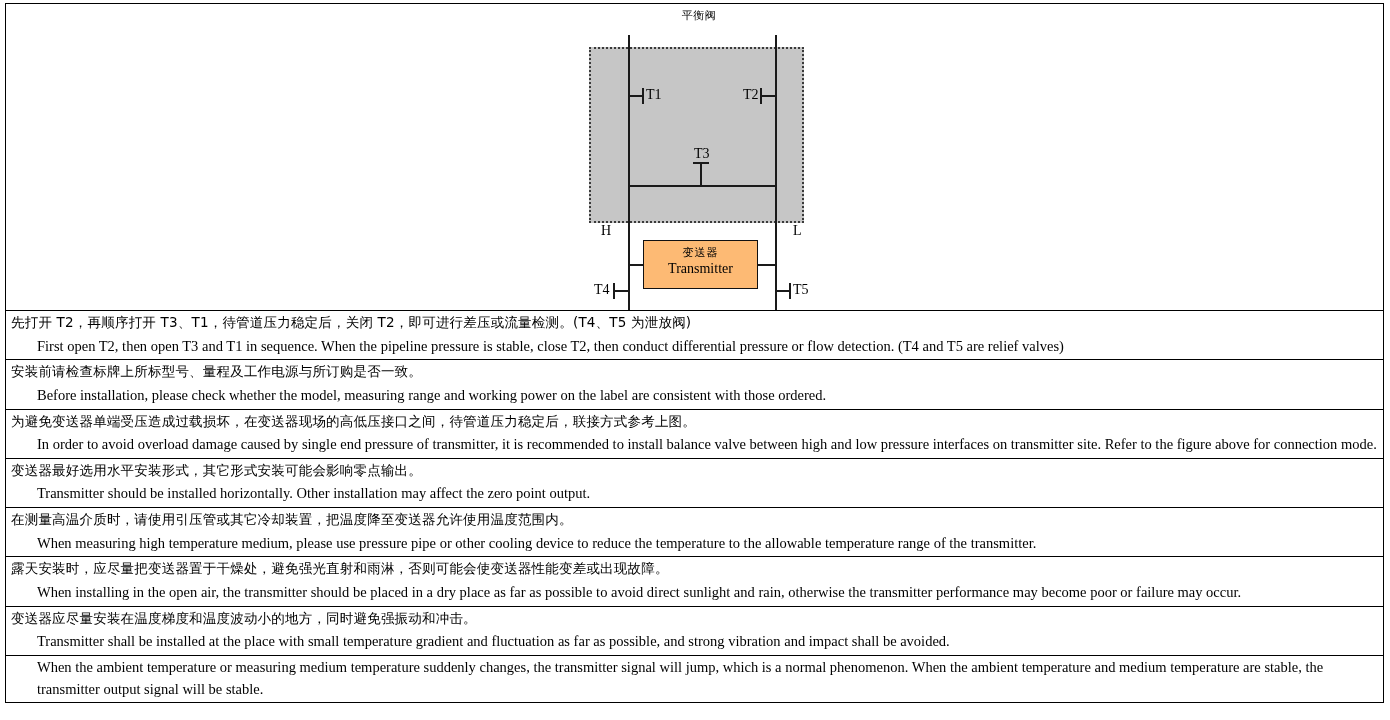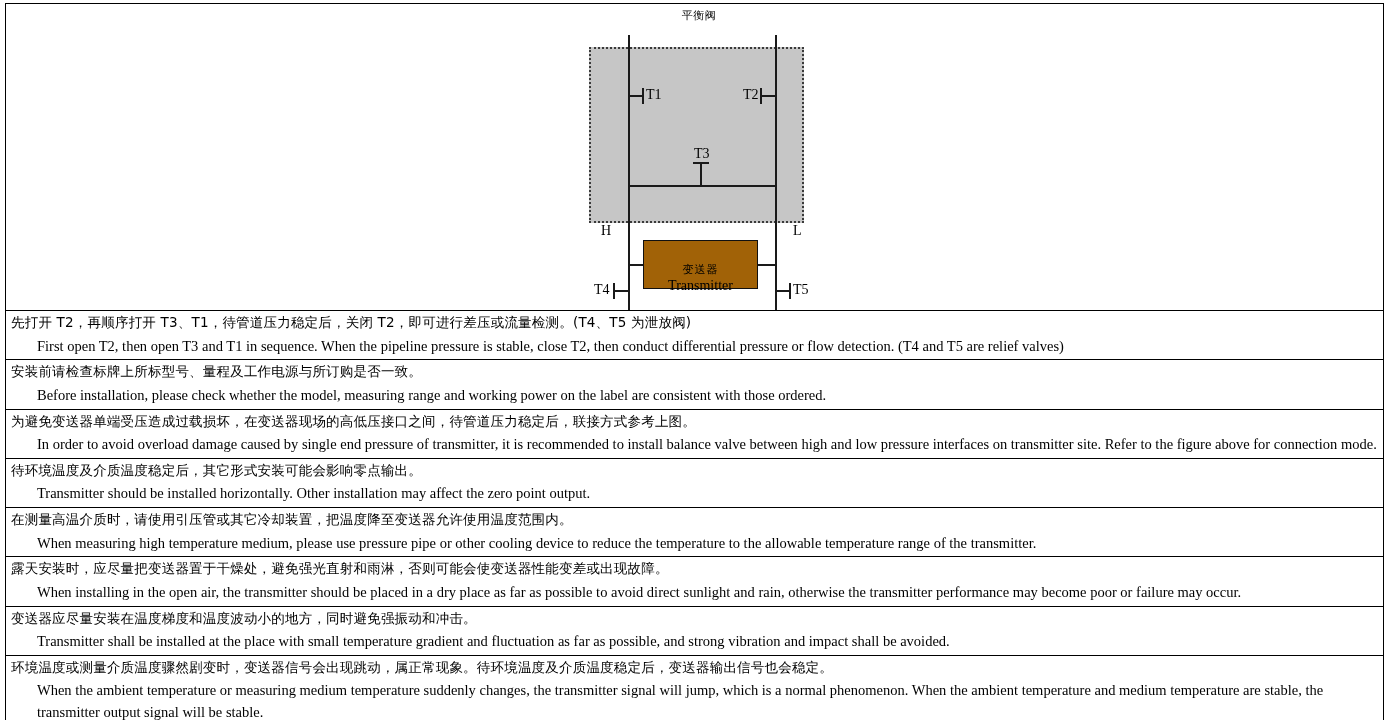--- a/index.html
+++ b/index.html
@@ -120,25 +120,25 @@
     font-size: 14px;
     line-height: 1;
   }
 
   .transmitter-box {
     position: absolute;
     left: 637px;
     top: 236px;
     width: 115px;
     height: 49px;
-    background: #a16207;
+    background: #fdba74;
     border: 1.5px solid #111;
     box-sizing: border-box;
     text-align: center;
-    padding-top: 22px;
+    padding-top: 5px;
   }
   .transmitter-box .cn {
     display: block;
     font-family: "DejaVu Sans", "Liberation Sans", sans-serif;
     font-size: 11px;
     letter-spacing: 1px;
     line-height: 1.25;
   }
   .transmitter-box .en {
     display: block;
@@ -235,34 +235,33 @@
     </div>
     <div class="note-row">
       <div class="note-cn">安装前请检查标牌上所标型号、量程及工作电源与所订购是否一致。</div>
       <div class="note-en">Before installation, please check whether the model, measuring range and working power on the label are consistent with those ordered.</div>
     </div>
     <div class="note-row">
       <div class="note-cn">为避免变送器单端受压造成过载损坏，在变送器现场的高低压接口之间，待管道压力稳定后，联接方式参考上图。</div>
       <div class="note-en">In order to avoid overload damage caused by single end pressure of transmitter, it is recommended to install balance valve between high and low pressure interfaces on transmitter site. Refer to the figure above for connection mode.</div>
     </div>
     <div class="note-row">
-      <div class="note-cn">待环境温度及介质温度稳定后，其它形式安装可能会影响零点输出。</div>
+      <div class="note-cn">变送器最好选用水平安装形式，其它形式安装可能会影响零点输出。</div>
       <div class="note-en">Transmitter should be installed horizontally. Other installation may affect the zero point output.</div>
     </div>
     <div class="note-row">
       <div class="note-cn">在测量高温介质时，请使用引压管或其它冷却装置，把温度降至变送器允许使用温度范围内。</div>
       <div class="note-en">When measuring high temperature medium, please use pressure pipe or other cooling device to reduce the temperature to the allowable temperature range of the transmitter.</div>
     </div>
     <div class="note-row">
       <div class="note-cn">露天安装时，应尽量把变送器置于干燥处，避免强光直射和雨淋，否则可能会使变送器性能变差或出现故障。</div>
       <div class="note-en">When installing in the open air, the transmitter should be placed in a dry place as far as possible to avoid direct sunlight and rain, otherwise the transmitter performance may become poor or failure may occur.</div>
     </div>
     <div class="note-row">
       <div class="note-cn">变送器应尽量安装在温度梯度和温度波动小的地方，同时避免强振动和冲击。</div>
       <div class="note-en">Transmitter shall be installed at the place with small temperature gradient and fluctuation as far as possible,  and strong vibration and impact shall be avoided.</div>
     </div>
     <div class="note-row">
-      <div class="note-cn">环境温度或测量介质温度骤然剧变时，变送器信号会出现跳动，属正常现象。待环境温度及介质温度稳定后，变送器输出信号也会稳定。</div>
       <div class="note-en">When the ambient temperature or measuring medium temperature suddenly changes, the transmitter signal will jump, which is a normal phenomenon. When the ambient temperature and medium temperature are stable, the transmitter output signal will be stable.</div>
     </div>
 
   </div>
 </div>
 
 </body></html>

